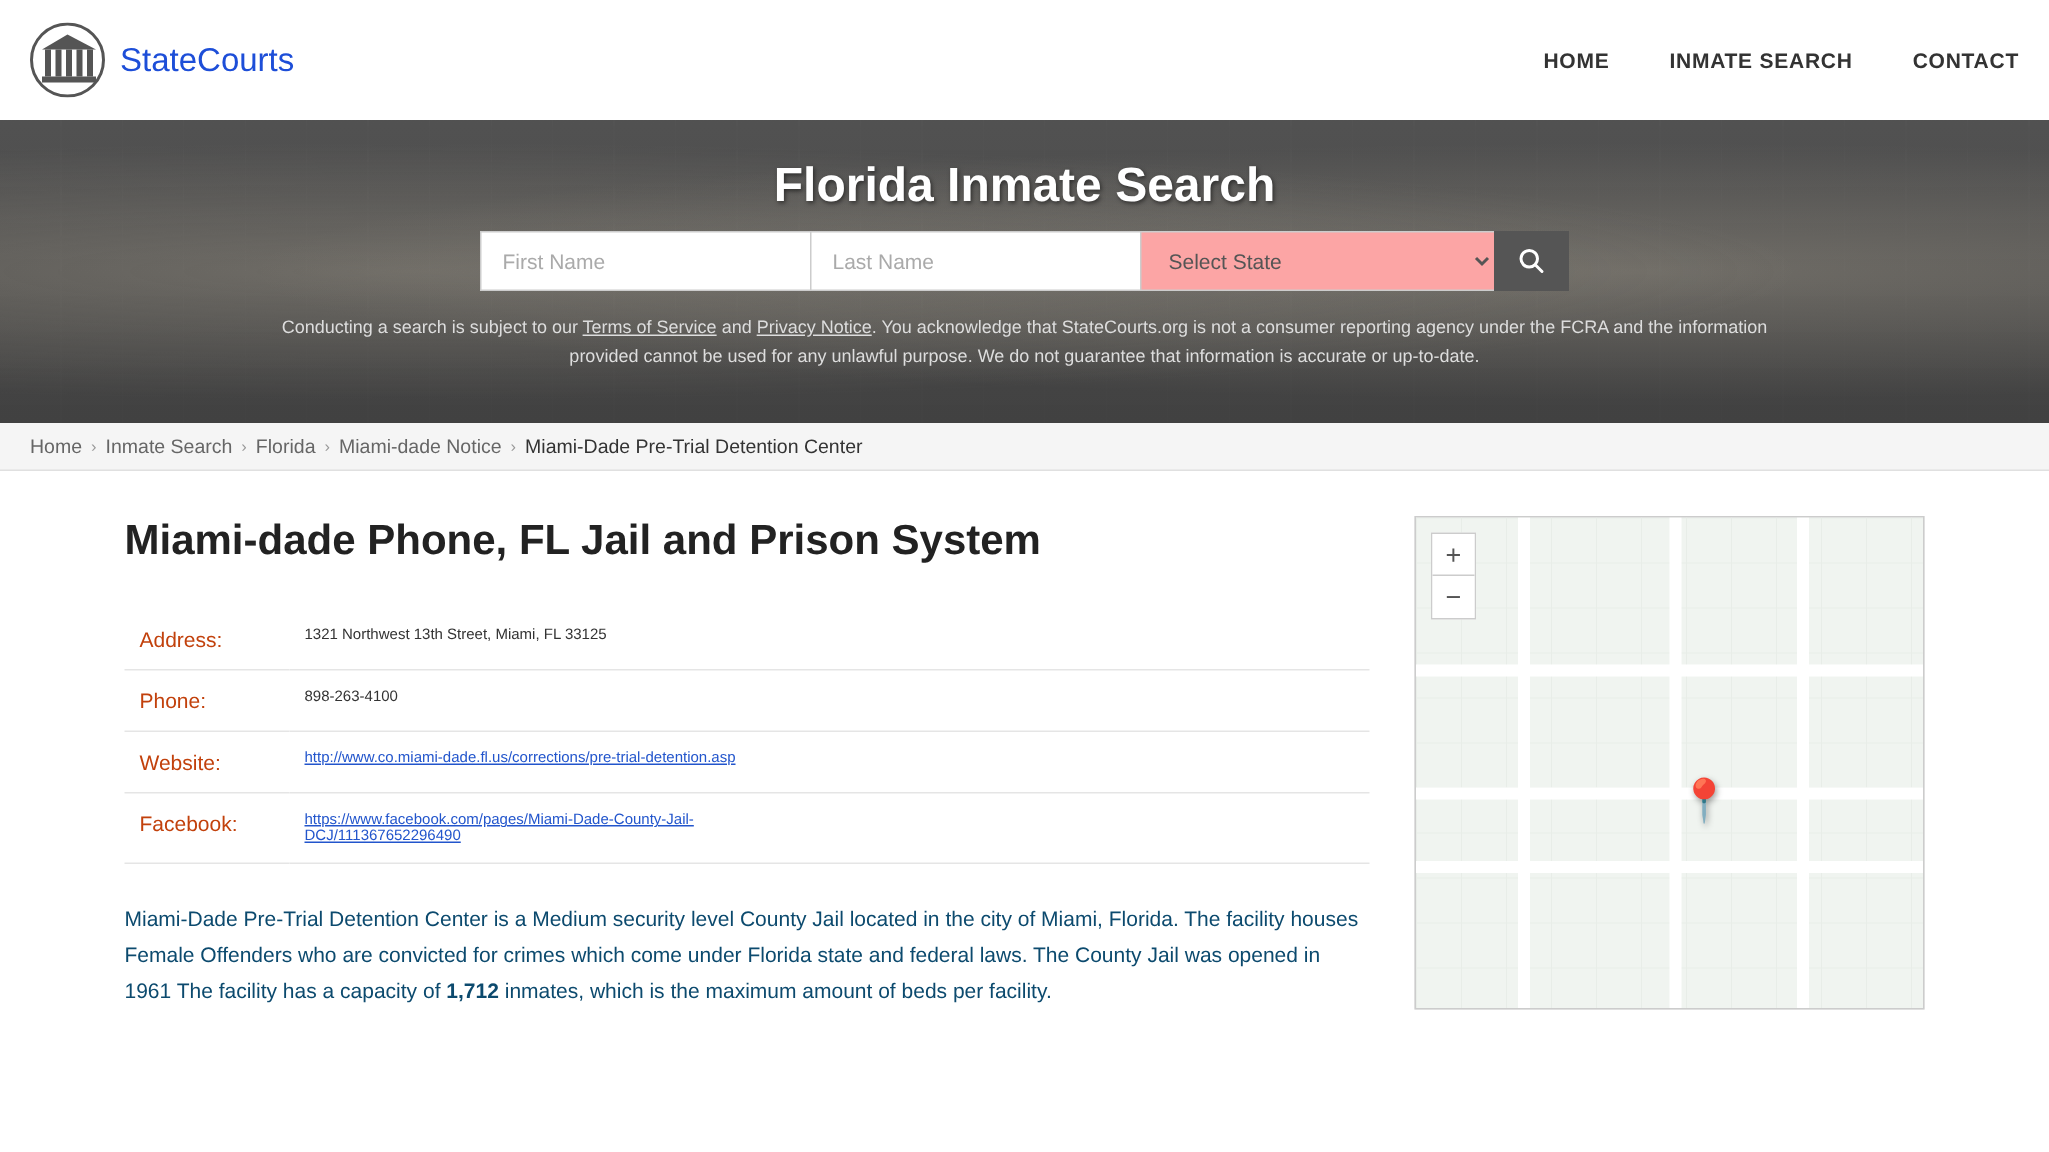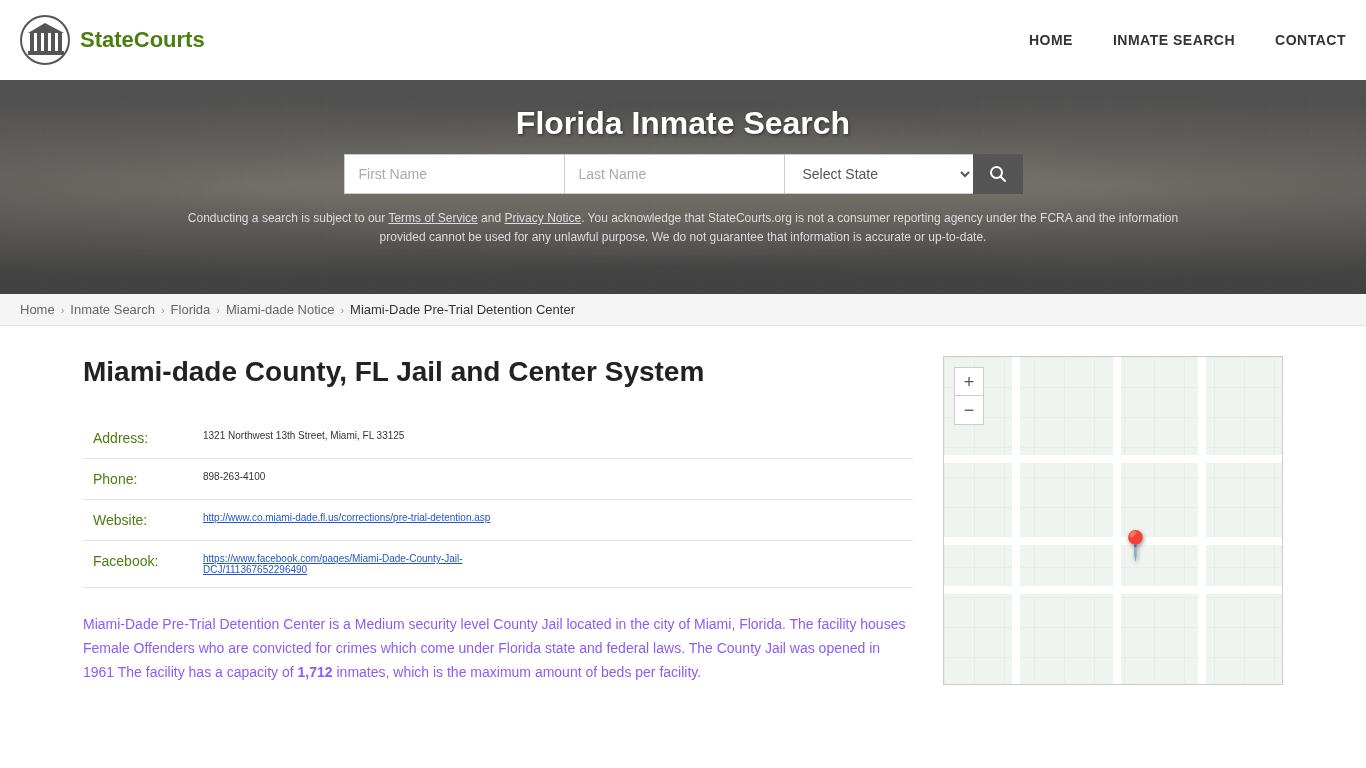--- a/index.html
+++ b/index.html
@@ -42,22 +42,22 @@
       align-items: center;
       gap: 10px;
       flex: 1;
     }
     .logo-icon {
       width: 50px;
       height: 50px;
     }
     .logo-text {
       font-size: 22px;
-      font-weight: bold;
-      color: #4d7c0f;
+      font-weight: normal;
+      color: #1d4ed8;
       text-align: center;
     }
     .nav-links {
       display: flex;
       gap: 40px;
       align-items: center;
     }
     .nav-link {
       font-size: 14px;
       font-weight: bold;
@@ -94,43 +94,43 @@
       width: 220px;
       outline: none;
       color: #c2410c;
     }
     .search-input::placeholder { color: #aaa; }
     .search-select {
       padding: 10px 14px;
       font-size: 14px;
       border: 1px solid #ccc;
       border-right: none;
-      width: 189px;
+      width: 236px;
       outline: none;
       color: #555;
-      background: #ffffff;
+      background: #fca5a5;
       appearance: auto;
     }
     .search-btn {
       background: #555;
       color: #fff;
       border: none;
       padding: 10px 16px;
       cursor: pointer;
       font-size: 16px;
       display: flex;
       align-items: center;
       justify-content: center;
     }
 
     .disclaimer-text {
       font-size: 12px;
       color: #ddd;
       max-width: 1000px;
-      margin: 12px auto;
+      margin: 0 auto;
       line-height: 1.6;
       padding-bottom: 20px;
     }
     .disclaimer-text a {
       color: #ddd;
       text-decoration: underline;
     }
 
     
     .breadcrumb {
@@ -180,36 +180,36 @@
       margin-bottom: 25px;
     }
     .info-table tr {
       border-bottom: 1px solid #e5e5e5;
     }
     .info-table td {
       padding: 12px 10px;
       vertical-align: top;
     }
     .info-label {
-      color: #4d7c0f;
+      color: #c2410c;
       font-size: 14px;
       width: 110px;
       white-space: nowrap;
     }
     .info-value {
       color: #333;
       font-size: 10px;
     }
     .info-value a {
       color: #2255cc;
       text-decoration: underline;
     }
     .description-text {
       font-size: 14px;
-      color: #8b5cf6;
+      color: #0c4a6e;
       line-height: 1.7;
     }
     .description-text strong {
       font-weight: bold;
     }
 
     
     .map-container {
       width: 340px;
       min-height: 300px;
@@ -336,21 +336,21 @@
   <span class="separator">›</span>
   <a href="#">Florida</a>
   <span class="separator">›</span>
   <a href="#">Miami-dade Notice</a>
   <span class="separator">›</span>
   <span class="current">Miami-Dade Pre-Trial Detention Center</span>
 </div>
 
 <div class="main-content">
   <div class="content-left">
-    <h2 class="page-heading">Miami-dade County, FL Jail and Center System</h2>
+    <h2 class="page-heading">Miami-dade Phone, FL Jail and Prison System</h2>
 
     <table class="info-table">
       <tbody>
           <tr>
         <td class="info-label">Address:</td>
         <td class="info-value">1321 Northwest 13th Street, Miami, FL 33125</td>
       </tr>
       <tr>
         <td class="info-label">Phone:</td>
         <td class="info-value">898-263-4100</td>

